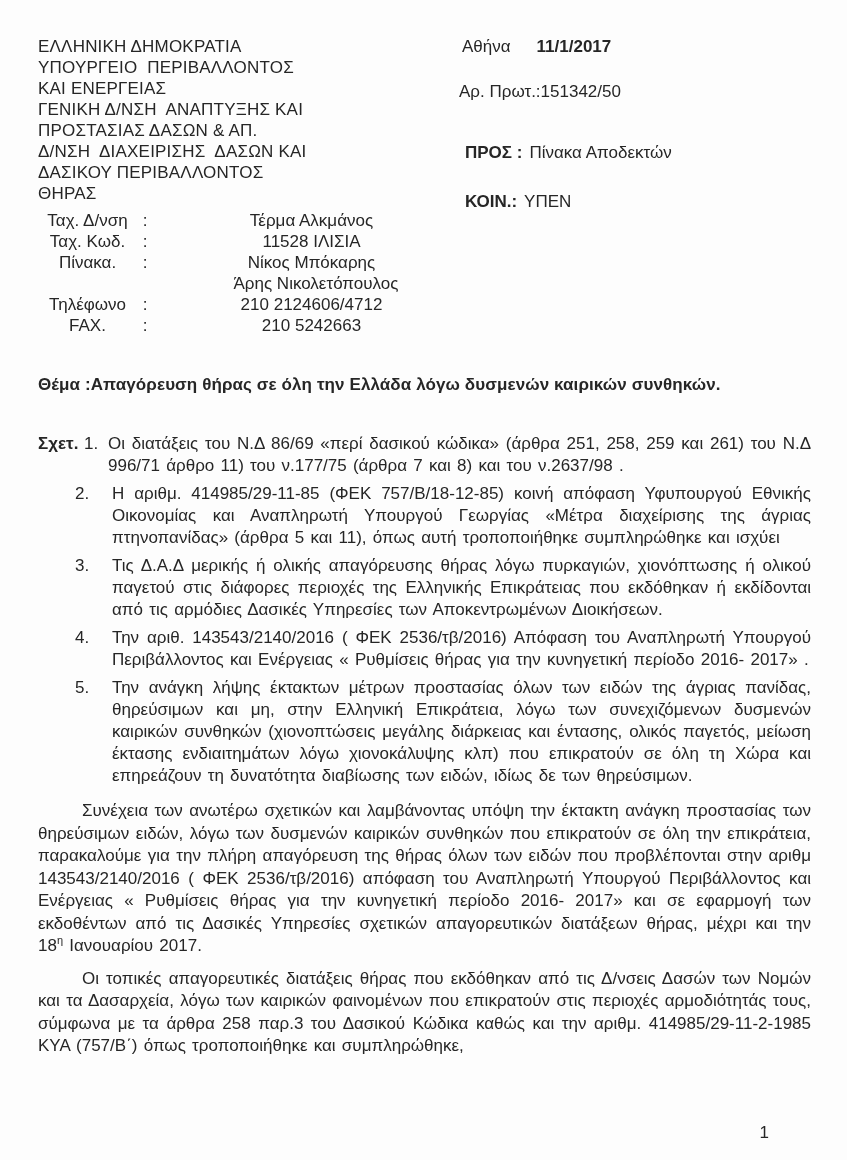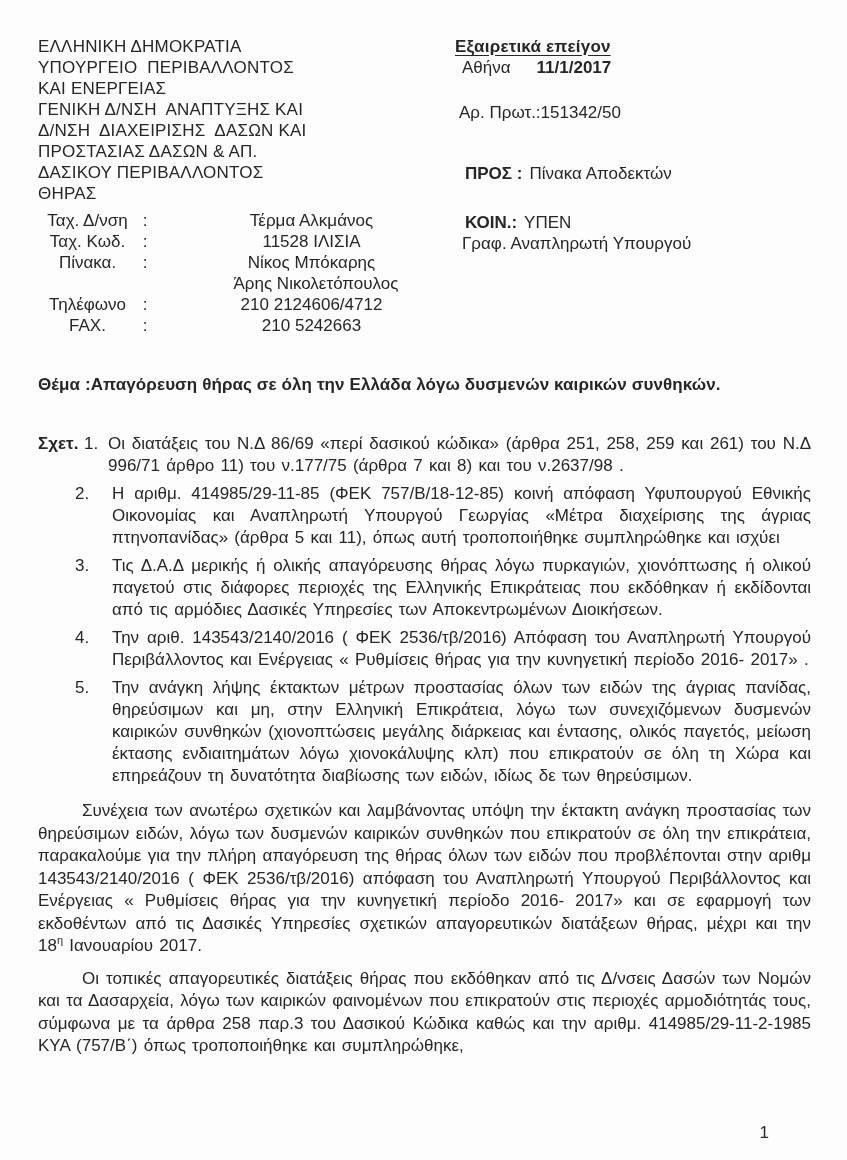--- a/index.html
+++ b/index.html
@@ -89,22 +89,22 @@
 
 <div class="page">
 
   <div class="header">
 
     <div class="sender">
       <div class="agency-line">ΕΛΛΗΝΙΚΗ ΔΗΜΟΚΡΑΤΙΑ</div>
       <div class="agency-line">ΥΠΟΥΡΓΕΙΟ  ΠΕΡΙΒΑΛΛΟΝΤΟΣ</div>
       <div class="agency-line">ΚΑΙ ΕΝΕΡΓΕΙΑΣ</div>
       <div class="agency-line">ΓΕΝΙΚΗ Δ/ΝΣΗ  ΑΝΑΠΤΥΞΗΣ ΚΑΙ</div>
+      <div class="agency-line">ΠΡΟΣΤΑΣΙΑΣ ΔΑΣΩΝ &amp; ΑΠ.</div>
       <div class="agency-line">Δ/ΝΣΗ  ΔΙΑΧΕΙΡΙΣΗΣ  ΔΑΣΩΝ ΚΑΙ</div>
-      <div class="agency-line">ΠΡΟΣΤΑΣΙΑΣ ΔΑΣΩΝ &amp; ΑΠ.</div>
       <div class="agency-line">ΔΑΣΙΚΟΥ ΠΕΡΙΒΑΛΛΟΝΤΟΣ</div>
       <div class="agency-line">ΘΗΡΑΣ</div>
 
       <div class="contact">
         <div class="contact-row">
           <span class="c-label">Ταχ. Δ/νση</span>
           <span class="c-sep">:</span>
           <span class="c-value">Τέρμα Αλκμάνος</span>
         </div>
         <div class="contact-row">
@@ -129,32 +129,30 @@
         </div>
         <div class="contact-row">
           <span class="c-label">FAX.</span>
           <span class="c-sep">:</span>
           <span class="c-value">210 5242663</span>
         </div>
       </div>
     </div>
 
     <div class="dispatch">
-      <div class="urgency">Εξαιρετικά επείγον</div>
       <div class="dateline">
         <span>Αθήνα</span><span class="date">11/1/2017</span>
       </div>
       <div class="protocol">Αρ. Πρωτ.:151342/50</div>
       <div class="to-row">
         <span class="b">ΠΡΟΣ :</span><span class="val">Πίνακα Αποδεκτών</span>
       </div>
       <div class="cc-row">
         <span class="b">ΚΟΙΝ.:</span><span class="val">ΥΠΕΝ</span>
       </div>
-      <div class="cc-office">Γραφ. Αναπληρωτή Υπουργού</div>
     </div>
   </div>
 
   <div class="subject">
     <span>Θέμα :</span><span class="subject-text">Απαγόρευση θήρας σε όλη την Ελλάδα λόγω δυσμενών καιρικών συνθηκών.</span>
   </div>
 
   <div class="refs">
     <div class="ref-item first">
       <span class="schet">Σχετ.</span>

